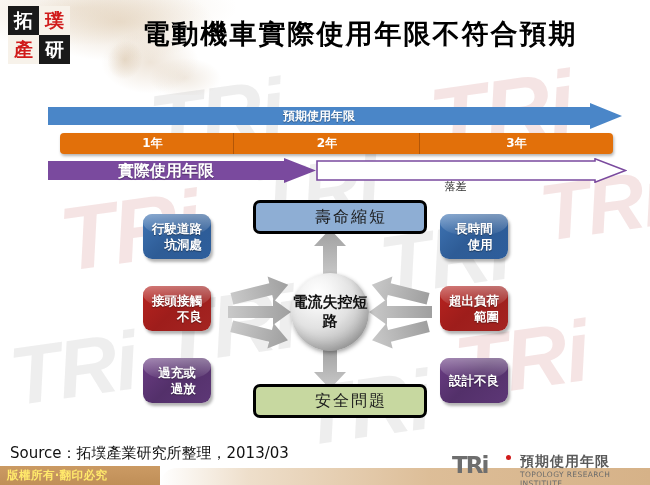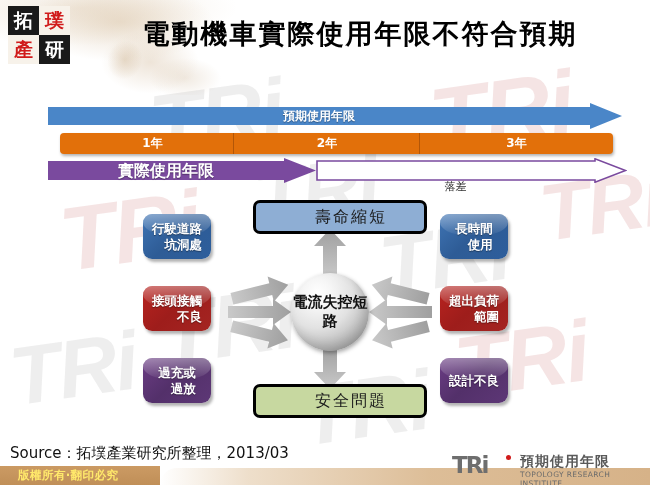--- a/index.html
+++ b/index.html
@@ -168,21 +168,21 @@
   .source{
     position:absolute;left:10px;top:444px;
     font-family:"DejaVu Sans","Liberation Sans",sans-serif;
     font-size:15px;color:#111111;white-space:nowrap;
   }
   .copybar{
     position:absolute;left:0;top:466px;width:160px;height:19px;
     background:linear-gradient(#cb9a63,#c08f58);
     color:#ffe96b;font-size:11.5px;font-weight:bold;line-height:19px;
     font-family:"DejaVu Sans","Liberation Sans",sans-serif;
-    padding-left:18px;box-sizing:border-box;letter-spacing:0.5px;
+    padding-left:7px;box-sizing:border-box;letter-spacing:0.5px;
   }
   .footer-swoosh{
     position:absolute;left:160px;top:468px;width:490px;height:17px;
     background:linear-gradient(90deg,rgba(224,196,160,0.0) 0%,rgba(224,196,160,0.55) 18%,rgba(219,186,146,0.95) 55%,rgba(214,178,136,1) 100%);
     border-radius:30px 0 0 0;
   }
   .tri-logo{position:absolute;left:452px;top:452px;width:196px;height:28px;}
   .tri-mark{
     position:absolute;left:0;top:0;
     font-family:"DejaVu Sans","Liberation Sans",sans-serif;

